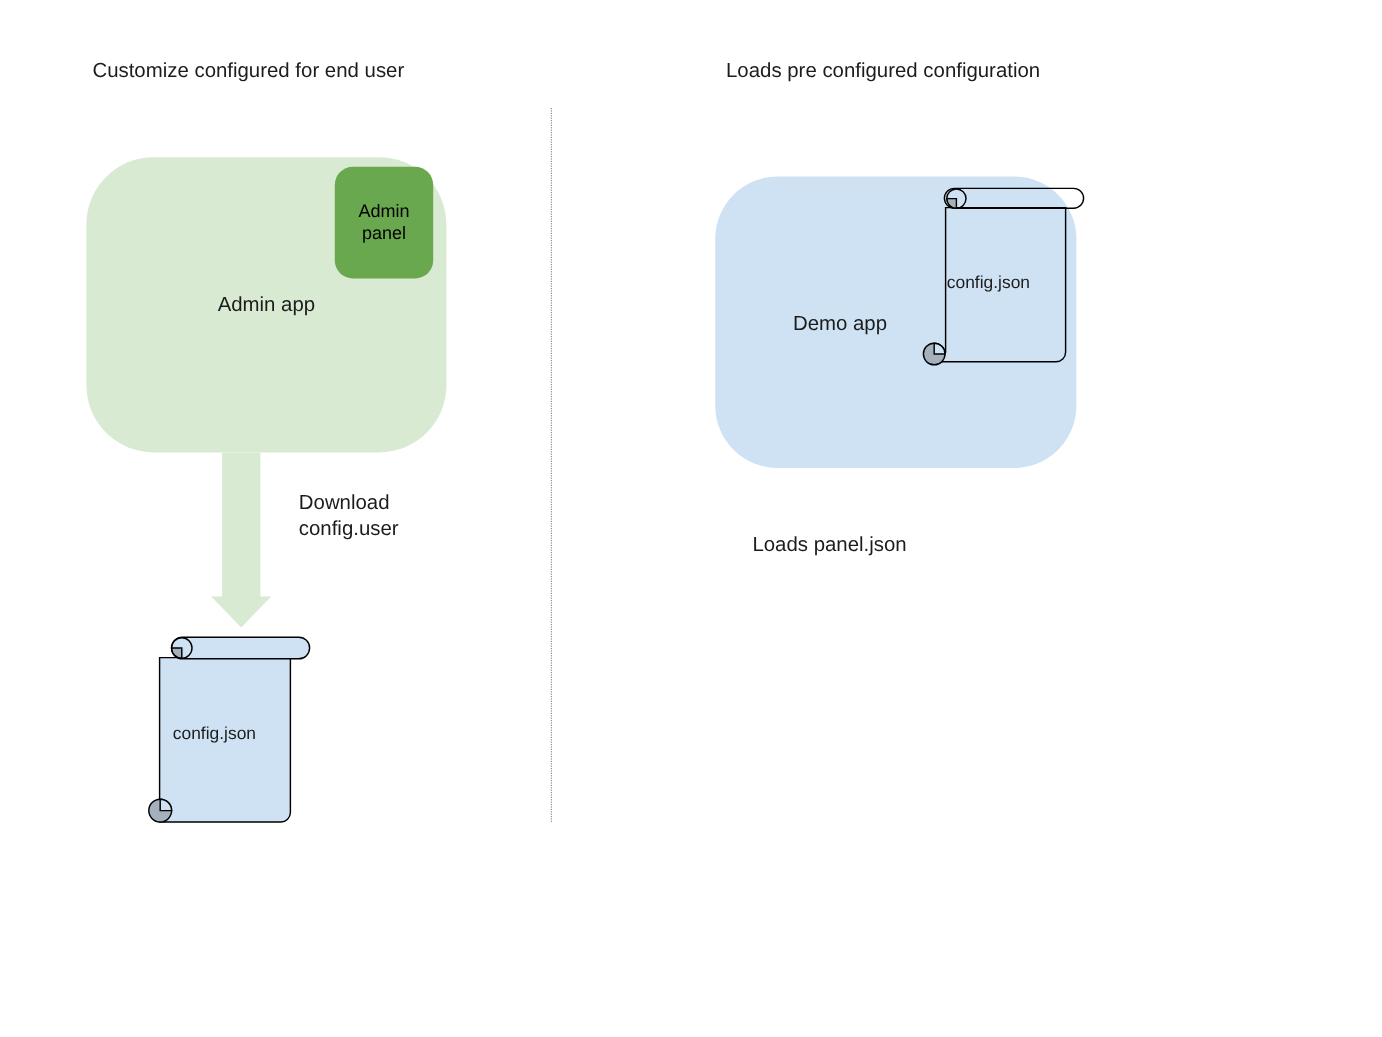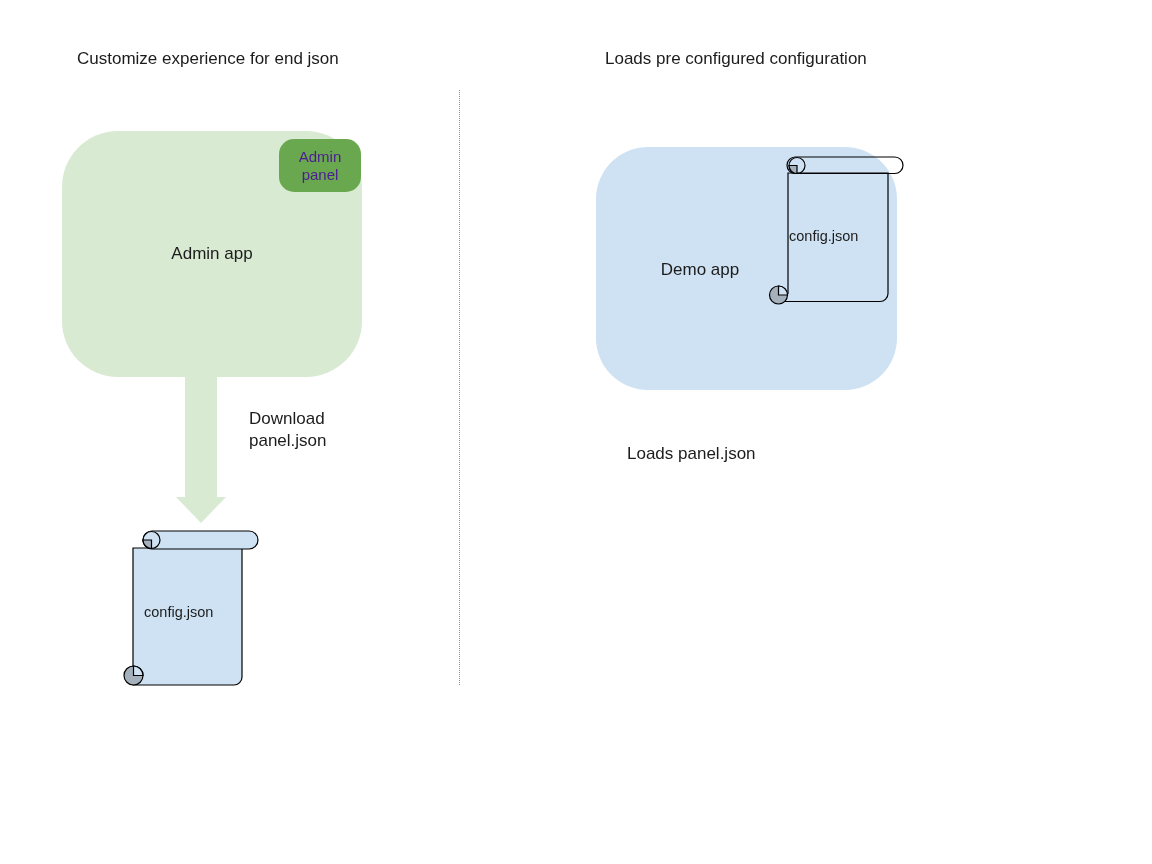--- a/index.html
+++ b/index.html
@@ -11,28 +11,28 @@
   body{font-family:"Liberation Sans", sans-serif;color:var(--text);}
   .canvas{position:relative;width:1152px;height:864px;background:#fff;overflow:hidden;}
 
   .title{position:absolute;font-size:17px;line-height:20px;color:var(--text);white-space:nowrap;}
   .title-left{left:77px;top:49px;}
   .title-right{left:605px;top:49px;text-align:center;}
 
   .divider{position:absolute;left:459px;top:90px;height:595px;width:0;border-left:1px dotted var(--divider);}
 
   .app-box{position:absolute;display:flex;align-items:center;justify-content:center;}
-  .admin-app{left:62px;top:131px;width:300px;height:246px;background:var(--light-green);border-radius:56px;text-align:right;}
+  .admin-app{left:72px;top:131px;width:300px;height:246px;background:var(--light-green);border-radius:56px;text-align:right;}
   .demo-app{left:596px;top:147px;width:301px;height:243px;background:var(--light-blue);border-radius:52px;}
   .app-label{font-size:17px;color:var(--text);white-space:nowrap;}
   .demo-label{position:absolute;left:646px;top:260px;width:108px;text-align:center;font-size:17px;}
 
-  .admin-panel{position:absolute;left:279px;top:139px;width:82px;height:53px;background:var(--dark-green);
+  .admin-panel{position:absolute;left:279px;top:139px;width:82px;height:93px;background:var(--dark-green);
     border-radius:15px;display:flex;align-items:center;justify-content:center;text-align:center;
-    font-size:15px;line-height:18px;color:#4c1d95;padding:0 6px;}
+    font-size:15px;line-height:18px;color:#000000;padding:0 6px;}
 
   .arrow-svg{position:absolute;left:170px;top:377px;width:62px;height:148px;}
   .arrow-shape{fill:var(--light-green);}
 
   .arrow-label{position:absolute;left:249px;top:408px;width:100px;font-size:17px;line-height:22px;color:var(--text);}
 
   .scroll-svg{position:absolute;}
   .scroll-left-svg{left:118px;top:522px;width:150px;height:170px;}
   .scroll-right-svg{left:768px;top:148px;width:142px;height:162px;}
   .scroll-fill{fill:var(--light-blue);stroke:var(--outline);stroke-width:1.2;}
@@ -44,38 +44,38 @@
   .file-label-left{left:144px;top:604px;width:96px;}
   .file-label-right{left:789px;top:228px;width:96px;}
 
   .caption{position:absolute;left:627px;top:444px;font-size:17px;color:var(--text);white-space:nowrap;}
 </style>
 </head>
 <body>
 
 <div class="canvas">
 
-  <div class="title title-left">Customize experience for end json</div>
+  <div class="title title-left">Customize configured for end user</div>
   <div class="title title-right">Loads pre configured configuration</div>
 
   <div class="divider"></div>
 
   <div class="app-box admin-app">
     <span class="app-label">Admin app</span>
   </div>
 
   <div class="admin-panel">
     <span>Admin panel</span>
   </div>
 
   <svg class="arrow-svg" viewBox="0 0 62 148">
     <polygon class="arrow-shape" points="15,0 47,0 47,120 56,120 31,146 6,120 15,120"></polygon>
   </svg>
 
-  <div class="arrow-label">Download panel.json</div>
+  <div class="arrow-label">Download config.user</div>
 
   <svg class="scroll-svg scroll-left-svg" viewBox="0 0 150 170">
 
     <path class="scroll-fill" d="M25 26 H124 V155 A8 8 0 0 1 116 163 H15 V26 Z"></path>
 
     <circle class="curl-gray" cx="15.5" cy="153.5" r="9.5"></circle>
     <path class="curl-notch-blue" d="M15.5 153.5 L25 153.5 A9.5 9.5 0 0 0 15.5 144 Z"></path>
 
     <rect class="scroll-fill" x="25" y="9" width="115" height="18" rx="9"></rect>
     <circle class="scroll-fill" cx="33.5" cy="18" r="8.5"></circle>

